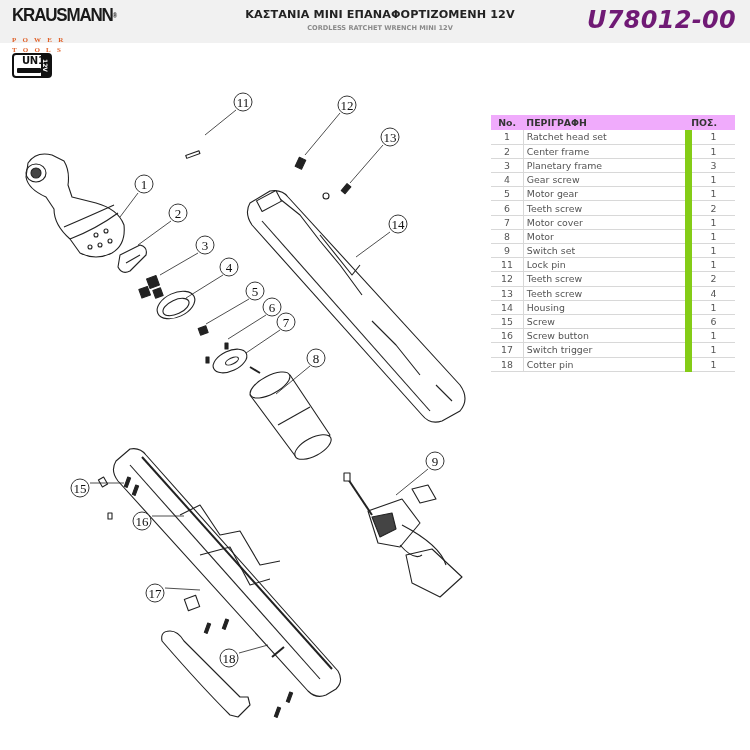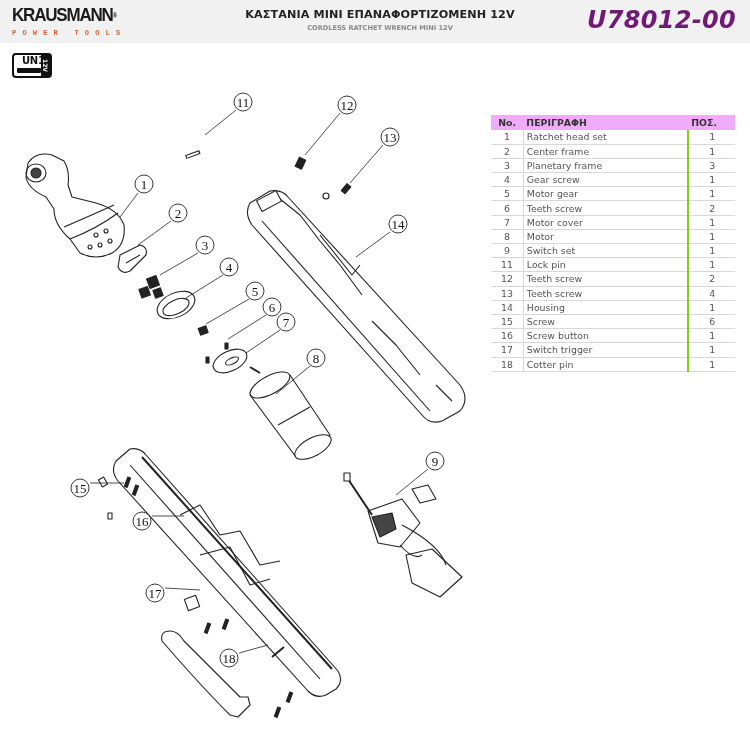--- a/index.html
+++ b/index.html
@@ -3,42 +3,42 @@
 <meta charset="utf-8">
 <style>
   * { box-sizing: border-box; margin: 0; padding: 0; }
   html, body { width: 750px; height: 750px; background: #ffffff; overflow: hidden; }
   body { position: relative; font-family: "DejaVu Sans", "Liberation Sans", sans-serif; color: #222; }
 
   .header { position: absolute; left: 0; top: 0; width: 750px; height: 43px; background: #f1f1f1; }
   .logo { position: absolute; left: 12px; top: 7px; width: 120px; }
   .logo-main { font-family: "Liberation Sans", sans-serif; font-weight: 900; font-size: 17px; letter-spacing: -1.2px; color: #1a1a1a; line-height: 18px; transform: scaleY(1.05); font-style: normal; }
   .logo-main .reg { font-size: 6px; vertical-align: top; letter-spacing: 0; }
-  .logo-sub { font-family: Liberation Mono, monospace; font-size: 7px; font-weight: bold; letter-spacing: 6.2px; color: #e0622a; line-height: 10px; margin-top: 3px; }
+  .logo-sub { font-family: Liberation Serif, serif; font-size: 7px; font-weight: bold; letter-spacing: 6.2px; color: #e0622a; line-height: 10px; margin-top: 10px; }
 
   .title-block { position: absolute; left: 230px; top: 8px; width: 300px; text-align: center; }
   .title-gr { font-family: "DejaVu Sans", sans-serif; font-weight: bold; font-size: 11.2px; color: #222; letter-spacing: 0.1px; white-space: nowrap; }
   .title-en { font-family: "DejaVu Sans", sans-serif; font-weight: bold; font-size: 6.6px; color: #8a8a8a; margin-top: 3px; white-space: nowrap; }
 
   .code { position: absolute; right: 14px; top: 6px; font-family: "DejaVu Sans", sans-serif; font-weight: bold; font-style: italic; font-size: 24px; color: #701a75; letter-spacing: 0.3px; }
 
   .badge { position: absolute; left: 12px; top: 53px; width: 40px; height: 25px; border: 2px solid #111; border-radius: 4px; background: #fff; }
   .badge-un { position: absolute; left: 8px; top: 0px; font-family: "DejaVu Sans", sans-serif; font-weight: bold; font-size: 10px; color: #111; letter-spacing: -0.3px; }
   .badge-bar { position: absolute; left: 3px; bottom: 3px; width: 24px; height: 5px; background: #111; border-radius: 1px; }
   .badge-volt { position: absolute; right: 0; top: 0; width: 9px; height: 21px; background: #111; color: #fff; font-size: 6px; font-weight: bold; writing-mode: vertical-rl; text-align: center; line-height: 9px; }
 
   .diagram { position: absolute; left: 0; top: 85px; width: 490px; height: 665px; }
 
   .parts-table { position: absolute; left: 491px; top: 115px; width: 244px; border-collapse: collapse; font-family: "DejaVu Sans", sans-serif; font-size: 9.4px; color: #555; }
   .parts-table th { background: #f0abfc; color: #333; font-weight: bold; height: 15px; text-align: left; padding: 0 3px; font-size: 9.4px; }
   .parts-table th.c-no { text-align: center; }
   .parts-table th.c-qty { text-align: left; padding-right: 18px; }
   .parts-table td { height: 14.2px; border-bottom: 1px solid #d8d8d8; padding: 0 3px; line-height: 13px; white-space: nowrap; }
   .parts-table td.c-no { width: 33px; text-align: center; border-right: 1px solid #d8d8d8; }
-  .parts-table td.c-desc { width: 171px; border-right: 2px solid #84cc16; }
+  .parts-table td.c-desc { width: 171px; border-right: 7px solid #84cc16; }
   .parts-table td.c-qty { text-align: center; }
 
   .callout-text { font-family: "Liberation Serif", "DejaVu Serif", serif; font-size: 13px; fill: #111; }
 </style>
 </head>
 <body>
 
 <div class="header">
   <div class="logo">
     <div class="logo-main"><span>KRAUSMANN</span><span class="reg">®</span></div>

